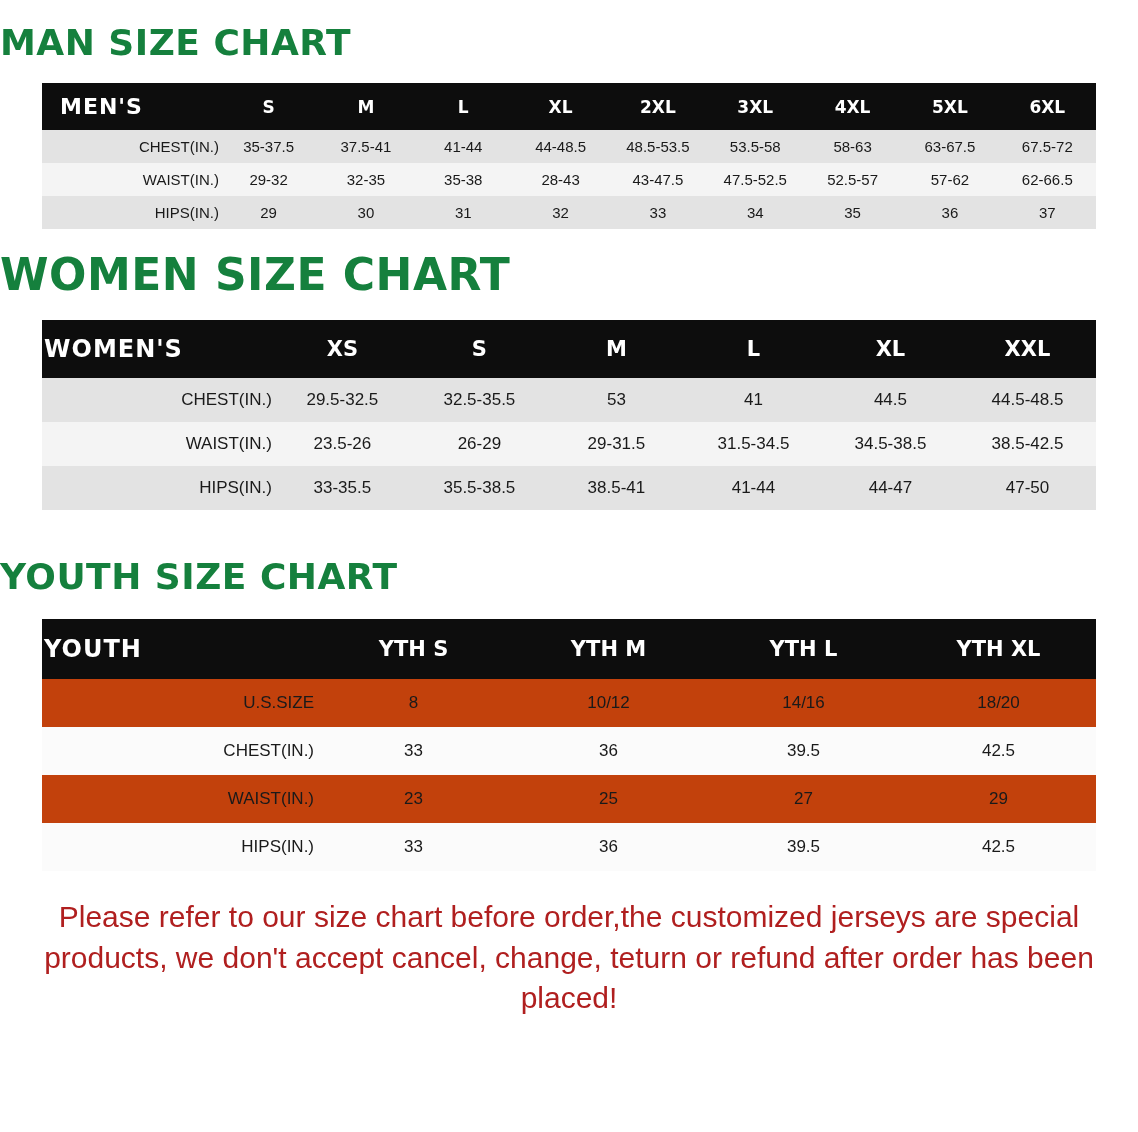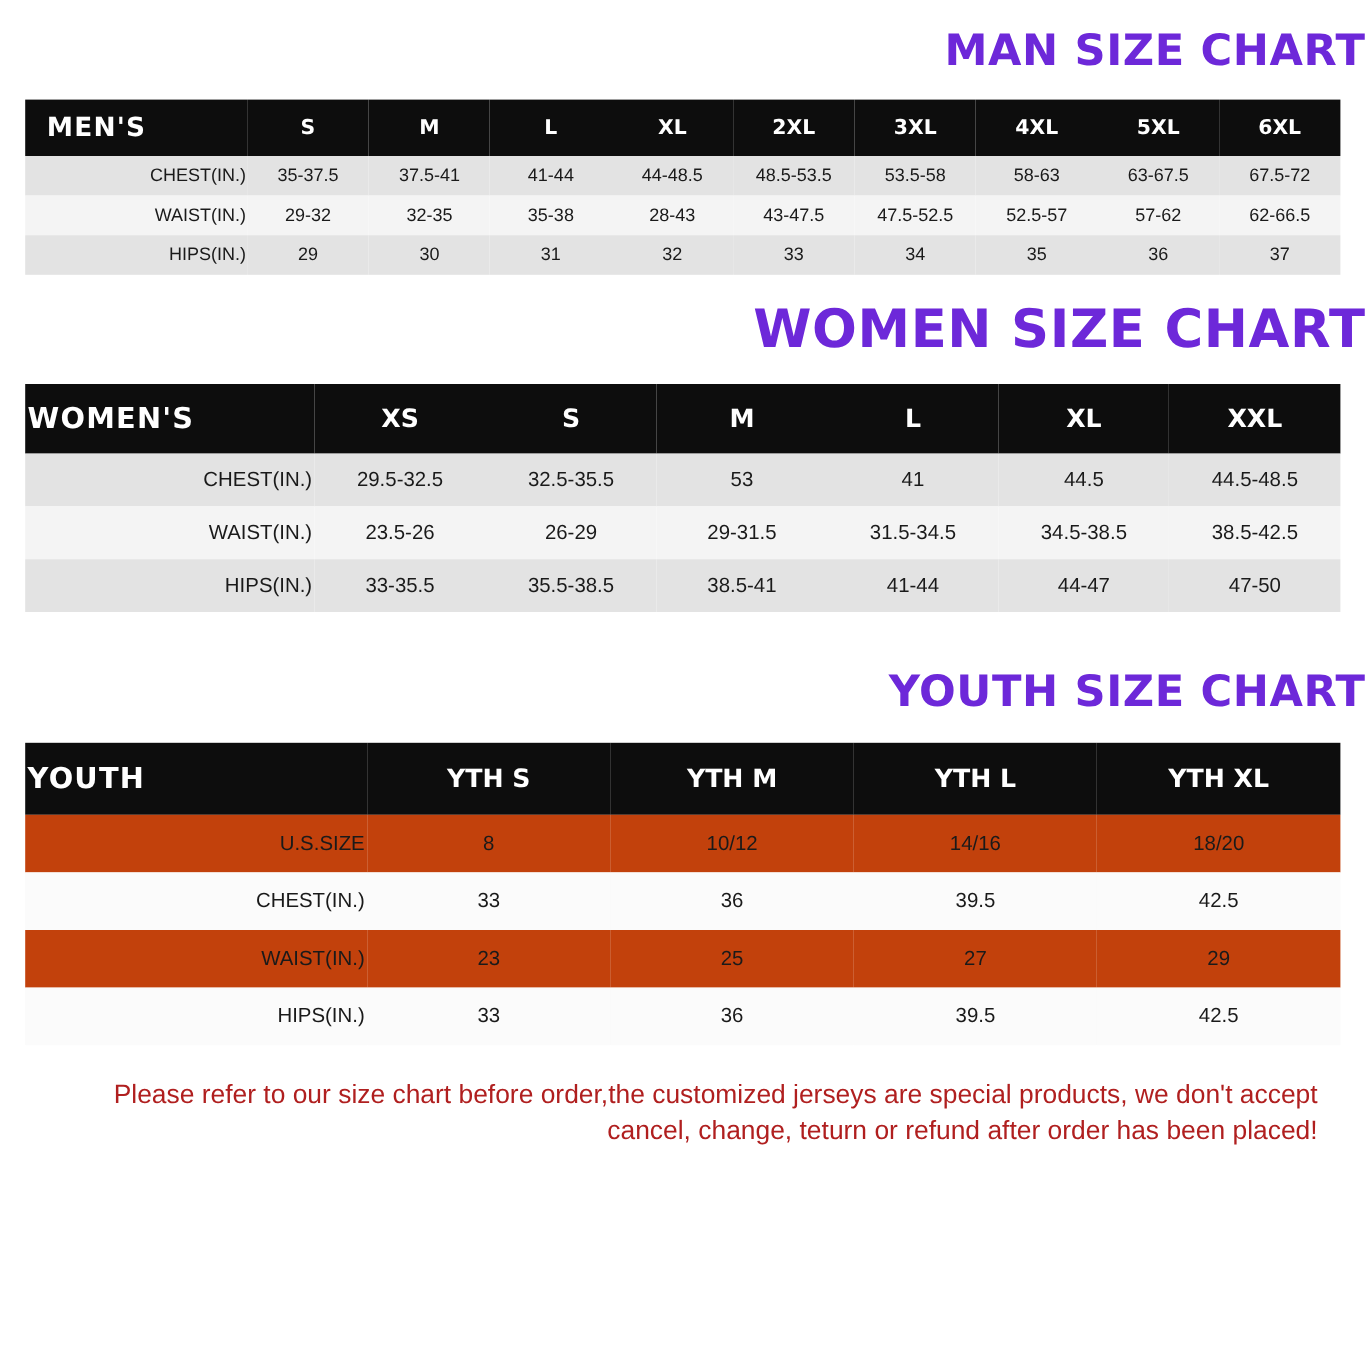--- a/index.html
+++ b/index.html
@@ -33,33 +33,33 @@
     font-family: "DejaVu Sans", sans-serif;
     font-weight: bold;
     font-size: 64px;
     letter-spacing: 2px;
     color: #111111;
     line-height: 1;
   }
 
   
   .section-heading {
-    text-align: right;
+    text-align: left;
     font-family: "DejaVu Sans", sans-serif;
     font-weight: bold;
-    color: #6d28d9;
+    color: #15803d;
     letter-spacing: 0.5px;
   }
   .h-man    { font-size: 36px; margin: 22px 0 18px 0; }
   .h-women  { font-size: 44px; margin: 20px 0 20px 0; }
   .h-youth  { font-size: 36px; margin: 46px 0 22px 0; }
 
   
   .tbl-wrap {
-    padding: 0 21px;
+    padding: 0 42px;
     margin-top: 20px;
   }
   table {
     width: 100%;
     border-collapse: collapse;
     table-layout: fixed;
   }
   thead th {
     background: #0d0d0d;
     color: #ffffff;
@@ -103,23 +103,23 @@
   .youth tbody td { font-size: 17px; padding: 14px 2px; }
   .youth tbody td.rowlabel { font-size: 17px; }
   .youth tbody tr.odd  td { background: #c2410c; }
   .youth tbody tr.even td { background: #fbfbfb; }
 
   
   .note {
     margin: 26px 40px 0 40px;
     color: #b01f1f;
     font-family: "Liberation Sans", sans-serif;
-    font-size: 22px;
+    font-size: 30px;
     line-height: 1.35;
-    text-align: right;
+    text-align: center;
   }
 </style>
 </head>
 <body>
 
 <div class="page">
 
 
   <div class="section-heading h-man">MAN SIZE CHART</div>
   <div class="tbl-wrap">

